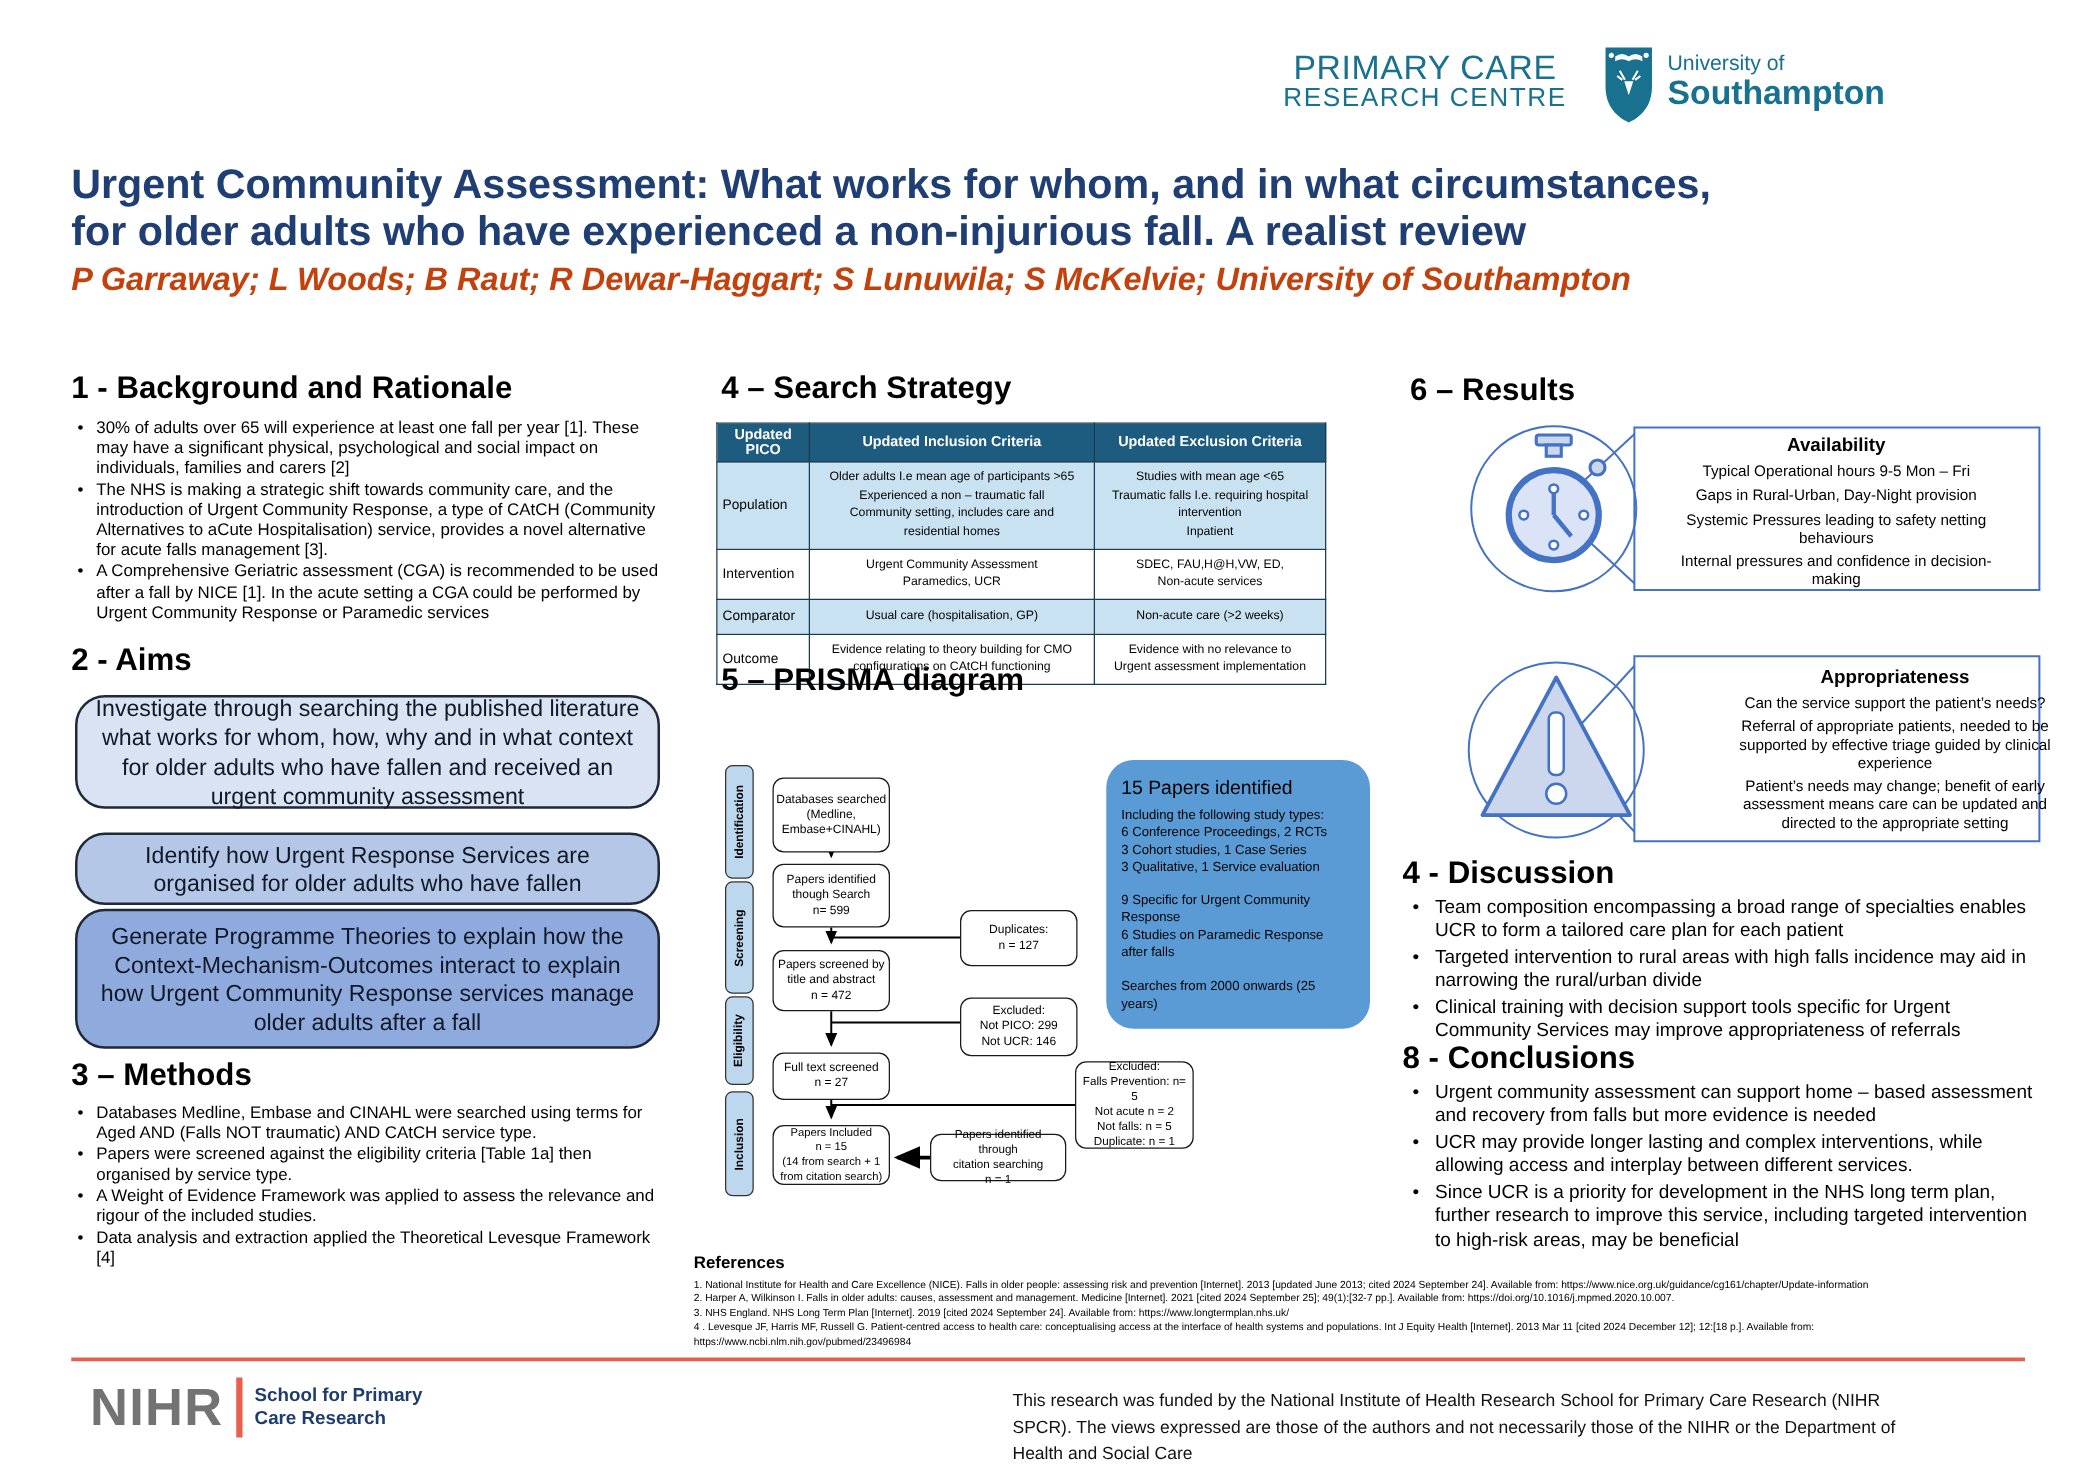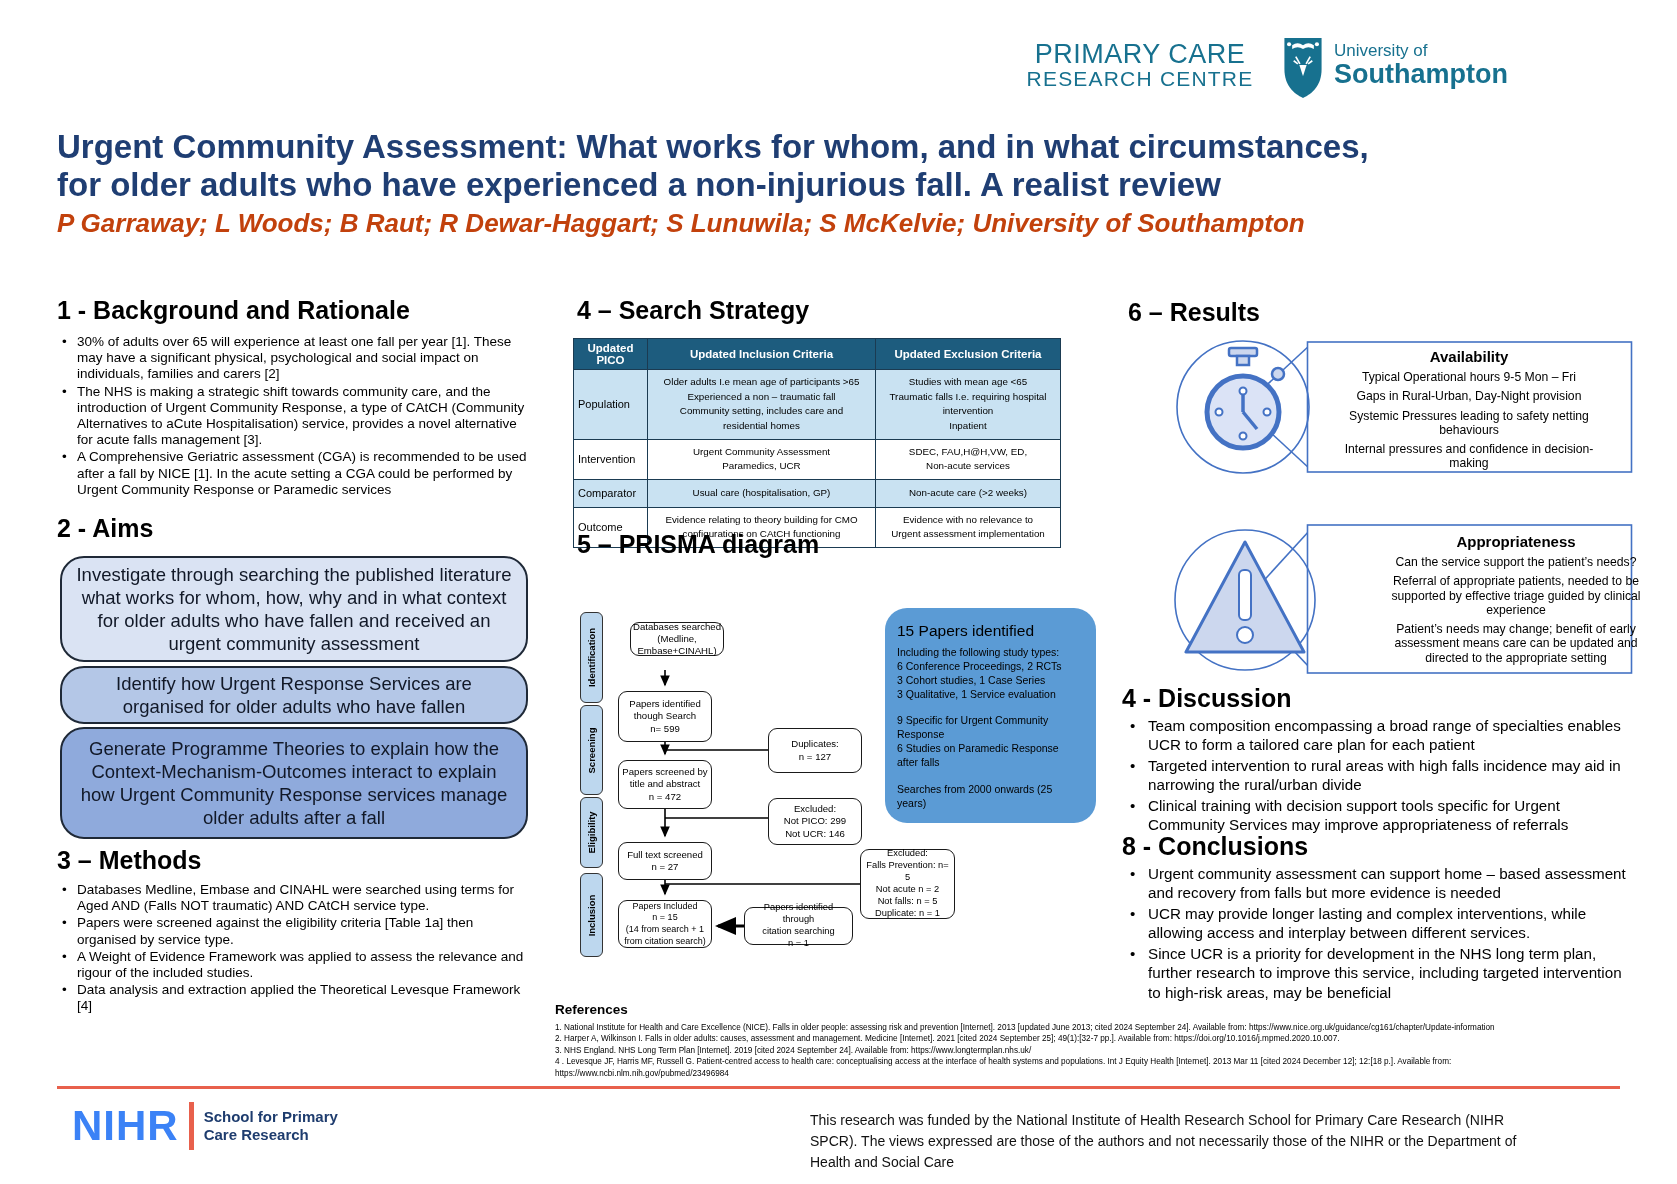--- a/index.html
+++ b/index.html
@@ -55,21 +55,21 @@
   .callout-text .ct-line{font-size:12.2px;line-height:1.17;margin-bottom:5px;}
 
   .col3-bul>div{position:relative;padding-left:26px;font-size:15.2px;line-height:1.28;margin-bottom:1px;}
   .col3-bul>div::before{content:"\2022";position:absolute;left:8px;}
 
   
   .ref-item{font-size:8.2px;line-height:1.4;}
 
   
   .nihr-wrap{display:flex;align-items:center;gap:10px;}
-  .nihr-word{font-size:42px;font-weight:700;color:#3b82f6;letter-spacing:1px;}
+  .nihr-word{font-size:42px;font-weight:700;color:#737373;letter-spacing:1px;}
   .nihr-bar{width:5px;height:48px;background:#e8604c;}
   .nihr-school{font-size:15px;font-weight:700;color:#1e3c6e;line-height:1.2;}
   .funding{font-size:14px;line-height:1.5;color:#111;}
 </style>
 </head>
 <body>
 
 <div id="poster">
 
   <div class="a centre-logo teal" style="left:1000px;top:40px;">
@@ -98,21 +98,21 @@
   </div>
 
   <div class="a sec-h" style="left:57px;top:296px;">1 - Background and Rationale</div>
   <div class="a bul body-txt" style="left:57px;top:334px;width:472px;">
     <div>30% of adults over 65 will experience at least one fall per year [1]. These may have a significant physical, psychological and social impact on individuals, families and carers [2]</div>
     <div>The NHS is making a strategic shift towards community care, and the introduction of Urgent Community Response, a type of CAtCH (Community Alternatives to aCute Hospitalisation) service, provides a novel alternative for acute falls management [3].</div>
     <div>A Comprehensive Geriatric assessment (CGA) is recommended to be used after a fall by NICE [1]. In the acute setting a CGA could be performed by Urgent Community Response or Paramedic services</div>
   </div>
 
   <div class="a sec-h" style="left:57px;top:514px;">2 - Aims</div>
-  <div class="a aimbox" style="left:60px;top:556px;width:468px;height:106px;background:#dae3f3;">Investigate through searching the published literature what works for whom, how, why and in what context for older adults who have fallen and received an urgent community assessment</div>
+  <div class="a aimbox" style="left:60px;top:556px;width:468px;height:91px;background:#dae3f3;">Investigate through searching the published literature what works for whom, how, why and in what context for older adults who have fallen and received an urgent community assessment</div>
   <div class="a aimbox" style="left:60px;top:666px;width:468px;height:58px;background:#b4c7e7;">Identify how Urgent Response Services are organised for older adults who have fallen</div>
   <div class="a aimbox" style="left:60px;top:727px;width:468px;height:112px;background:#8faadc;">Generate Programme Theories to explain how the Context-Mechanism-Outcomes interact to explain how Urgent Community Response services manage older adults after a fall</div>
 
   <div class="a sec-h" style="left:57px;top:846px;">3 – Methods</div>
   <div class="a bul body-txt" style="left:57px;top:882px;width:472px;">
     <div>Databases Medline, Embase and CINAHL were searched using terms for Aged AND (Falls NOT traumatic) AND CAtCH service type.</div>
     <div>Papers were screened against the eligibility criteria [Table 1a] then organised by service type.</div>
     <div>A Weight of Evidence Framework was applied to assess the relevance and rigour of the included studies.</div>
     <div>Data analysis and extraction applied the Theoretical Levesque Framework [4]</div>
   </div>
@@ -190,21 +190,21 @@
     <div class="stage-tab" style="left:40px;top:149px;height:90px;">
       <span>Screening</span>
       </div>
     <div class="stage-tab" style="left:40px;top:241px;height:71px;">
       <span>Eligibility</span>
       </div>
     <div class="stage-tab" style="left:40px;top:317px;height:84px;">
       <span>Inclusion</span>
       </div>
 
-    <div class="pbox pre" style="left:78px;top:66px;width:94px;height:34px;margin-left:12px;">Databases searched
+    <div class="pbox pre" style="left:78px;top:66px;width:94px;height:60px;">Databases searched
 (Medline,
 Embase+CINAHL)</div>
     <div class="pbox pre" style="left:78px;top:135px;width:94px;height:51px;">Papers identified
 though Search
 n= 599</div>
     <div class="pbox pre" style="left:78px;top:204px;width:94px;height:49px;">Papers screened by
 title and abstract
 n = 472</div>
     <div class="pbox pre" style="left:78px;top:286px;width:94px;height:38px;">Full text screened
 n = 27</div>

